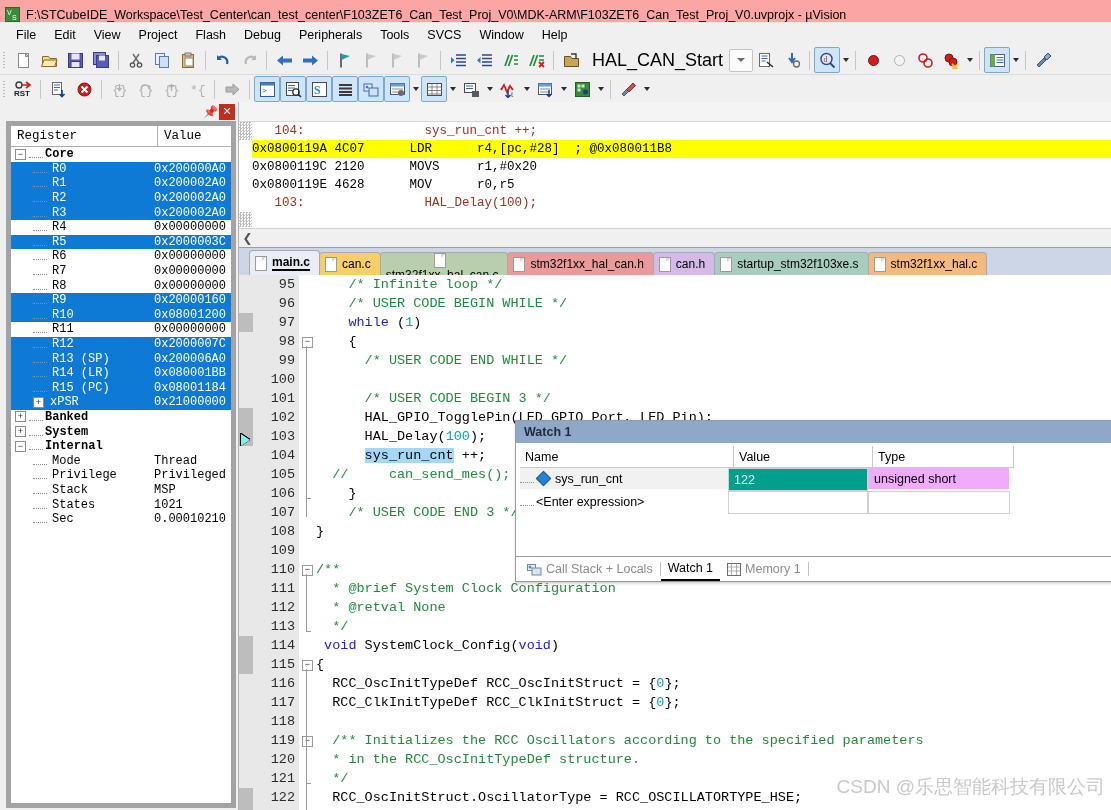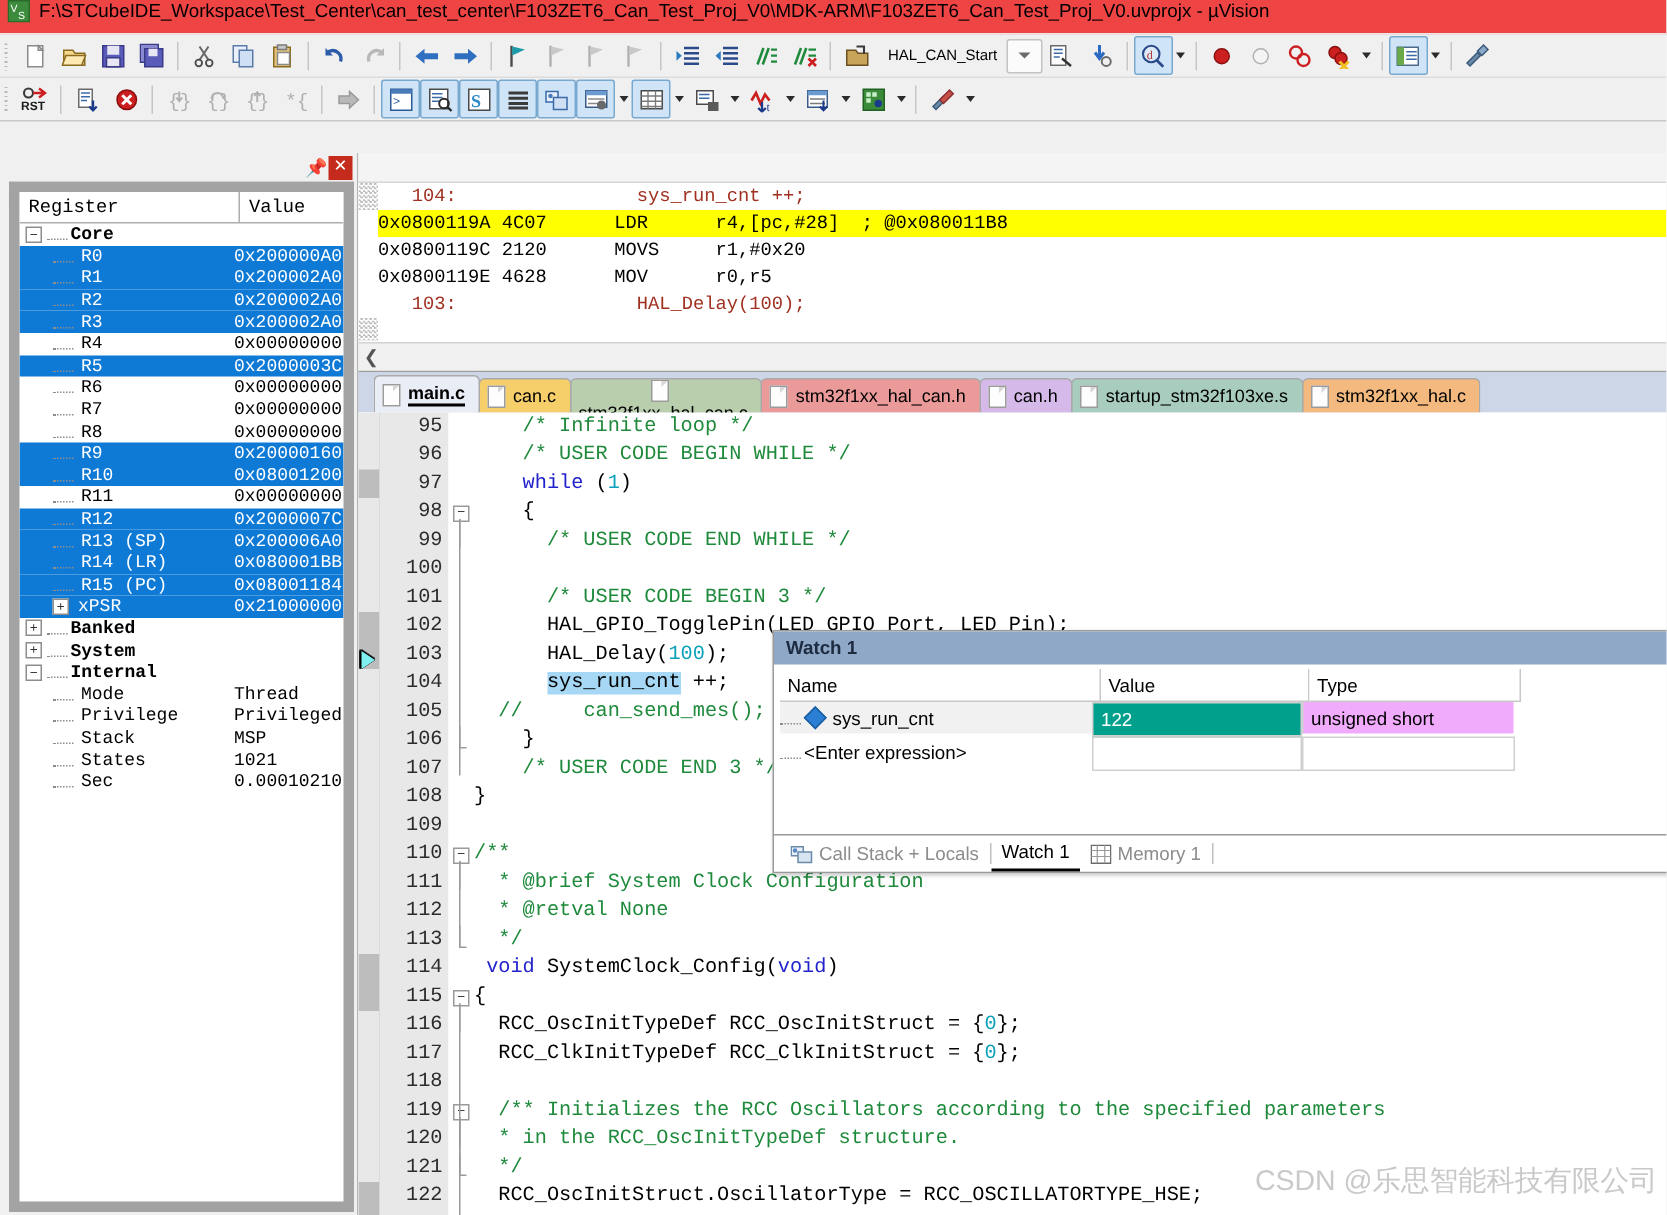--- a/index.html
+++ b/index.html
@@ -5,55 +5,55 @@
   html,body{margin:0;padding:0;}
   body{
     width:1111px;height:810px;overflow:hidden;
     font-family:"Liberation Sans",sans-serif;
     font-size:12px;color:#000;background:#f0f0f0;
     -webkit-font-smoothing:none;
   }
   .app{position:relative;width:1111px;height:810px;background:#f0f0f0;}
 
   
-  .titlebar{height:22px;background:#ef4444;display:flex;align-items:flex-start;padding-left:5px;border-bottom:1px solid #e8e8e8;}
+  .titlebar{height:22px;background:#fca5a5;display:flex;align-items:flex-end;padding-left:5px;border-bottom:1px solid #e8e8e8;}
   .app-logo{width:15px;height:15px;margin-right:6px;position:relative;flex:0 0 auto;}
   .app-logo svg{display:block;}
   .title-text{font-size:12.5px;color:#000;white-space:nowrap;font-family:"Liberation Sans",sans-serif;}
 
   
   .menubar{height:23px;background:#f0f0f0;display:flex;align-items:center;padding-left:7px;}
   .menu-item{padding:3px 9px;font-size:12.5px;color:#000;cursor:default;white-space:nowrap;}
 
   
   .toolbar{height:28px;background:#f0f0f0;display:flex;align-items:center;padding-left:2px;border-bottom:1px solid #dcdcdc;}
   .toolbar.second{border-bottom:1px solid #c8c8c8;}
   .grip{width:6px;height:20px;margin-right:2px;background:
      repeating-linear-gradient(to bottom,#b9b9b9 0 1px,transparent 1px 3px);
      background-position:1px 2px;background-size:2px 18px;background-repeat:no-repeat;}
   .tbtn{width:24px;height:24px;display:flex;align-items:center;justify-content:center;position:relative;cursor:default;border:1px solid transparent;border-radius:2px;}
   .tbtn.active{background:#cfe4f7;border:1px solid #7aa9d0;border-radius:2px;}
   .tsep{width:1px;height:19px;background:#c6c6c6;margin:0 4px;}
   .tdrop{width:11px;height:24px;display:flex;align-items:center;justify-content:center;cursor:default;}
   .caret{width:0;height:0;border-left:3.5px solid transparent;border-right:3.5px solid transparent;border-top:4px solid #2b2b2b;}
   .combo{display:flex;align-items:center;margin-left:4px;}
-  .combo-label{font-size:10px;padding:0 6px 0 4px;white-space:nowrap;text-align:right;}
+  .combo-label{font-size:18px;padding:0 6px 0 4px;white-space:nowrap;text-align:right;}
   .combo-arrow{width:22px;height:21px;border:1px solid #c3c3c3;background:#fbfbfb;display:flex;align-items:center;justify-content:center;border-radius:2px;}
   .combo-arrow .caret{border-top-color:#6a6a6a;border-left-width:4px;border-right-width:4px;border-top-width:4px;}
 
   
   .workarea{position:absolute;left:0;top:102px;width:1111px;height:708px;}
 
   
   .regpane{position:absolute;left:0;top:0;width:238px;height:708px;background:#f0f0f0;border-right:1px solid #b4b4b4;display:flex;flex-direction:column;}
   .pane-caption{height:19px;display:flex;align-items:center;background:#f0f0f0;padding-left:5px;font-size:12px;}
   .pane-caption .cap-title{flex:1;margin-top:46px;}
   .pin-btn{width:16px;height:16px;display:flex;align-items:center;justify-content:center;font-size:12px;color:#222;}
   .close-btn{width:16px;height:16px;margin-right:3px;background:#c42b1c;color:#fff;display:flex;align-items:center;justify-content:center;font-size:11px;line-height:1;}
-  .reglist{flex:1;margin:0 2px 2px 6px;background:#fff;border:7px solid #a3a3a3;overflow:hidden;}
+  .reglist{flex:1;margin:0 2px 2px 6px;background:#fff;border:5px solid #a3a3a3;overflow:hidden;}
   .reg-head{display:flex;height:20px;background:#fff;border-bottom:1px solid #aeaeae;font-family:"Liberation Mono",monospace;font-size:12.5px;}
   .reg-head div{display:flex;align-items:center;padding-left:6px;border-right:1px solid #aeaeae;}
   .reg-head .c1{width:140px;}
   .reg-head .c2{flex:1;border-right:none;}
   .reg-row{display:flex;height:14.6px;align-items:center;font-family:"Liberation Mono",monospace;font-size:12px;white-space:nowrap;}
   .reg-row.sel{background:#0e7ad6;color:#fff;}
   .reg-name{width:143px;display:flex;align-items:center;overflow:hidden;}
   .reg-val{flex:1;}
   .expander{width:9px;height:9px;border:1px solid #8d8d8d;background:#fff;display:inline-flex;align-items:center;justify-content:center;font-size:9px;line-height:7px;color:#333;font-family:"Liberation Sans",sans-serif;margin-right:3px;}
   .dots{display:inline-block;width:14px;border-bottom:1px dotted #8d8d8d;height:7px;margin-right:2px;}
@@ -132,20 +132,33 @@
     <span class="app-logo">
       <svg width="15" height="15" viewBox="0 0 15 15">
         <rect x="0.5" y="0.5" width="14" height="14" fill="#3c8a3c" stroke="#2a6a2a"></rect>
         <text x="2" y="8" font-family="Liberation Sans" font-size="7" fill="#ffffff">V</text>
         <text x="7" y="12.5" font-family="Liberation Sans" font-size="7" fill="#ffffff">S</text>
       </svg>
     </span>
     <span class="title-text">F:\STCubeIDE_Workspace\Test_Center\can_test_center\F103ZET6_Can_Test_Proj_V0\MDK-ARM\F103ZET6_Can_Test_Proj_V0.uvprojx - µVision</span>
   </div>
 
+  <div class="menubar">
+    <div class="menu-item">File</div>
+    <div class="menu-item">Edit</div>
+    <div class="menu-item">View</div>
+    <div class="menu-item">Project</div>
+    <div class="menu-item">Flash</div>
+    <div class="menu-item">Debug</div>
+    <div class="menu-item">Peripherals</div>
+    <div class="menu-item">Tools</div>
+    <div class="menu-item">SVCS</div>
+    <div class="menu-item">Window</div>
+    <div class="menu-item">Help</div>
+  </div>
 
   <div class="toolbar">
     <span class="grip"></span>
 
     <div class="tbtn">
       <svg width="17" height="17">
           <rect x="3.5" y="1.5" width="10" height="14" fill="#fff" stroke="#8a8a8a"></rect>
           <path d="M10.5 1.5 L13.5 4.5 L10.5 4.5 Z" fill="#d8d8d8" stroke="#8a8a8a"></path>
         </svg>
     </div>

